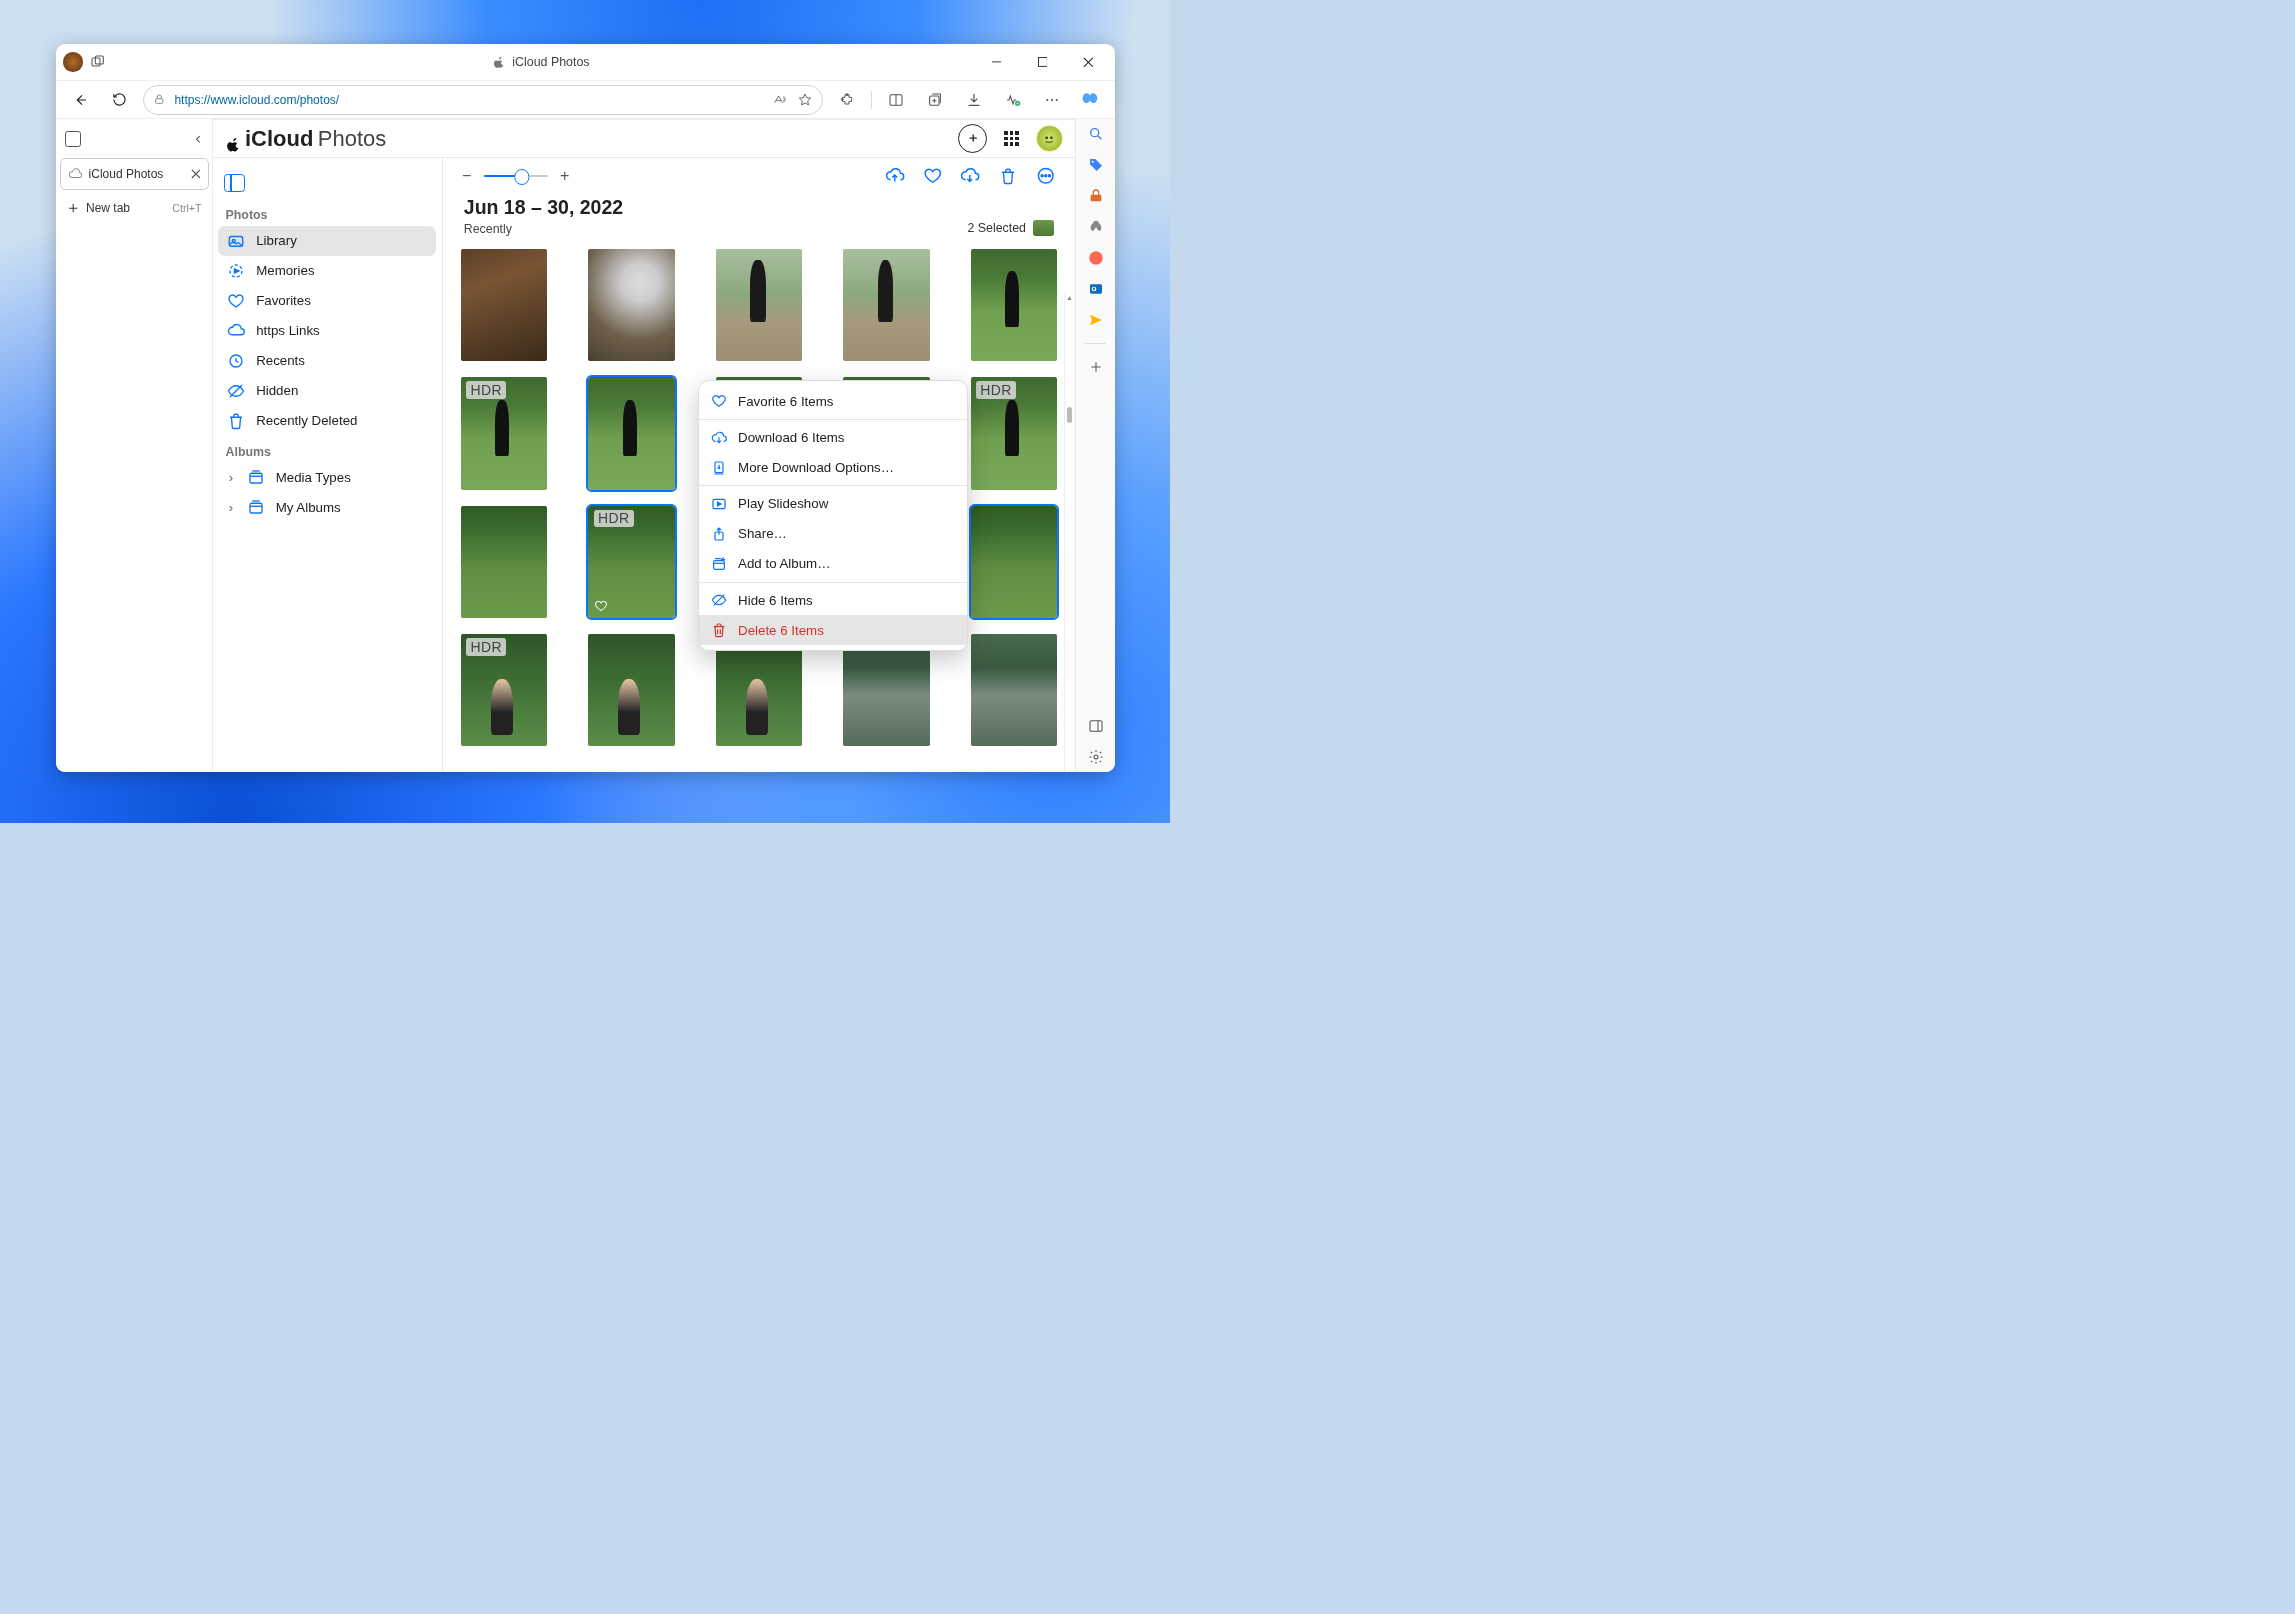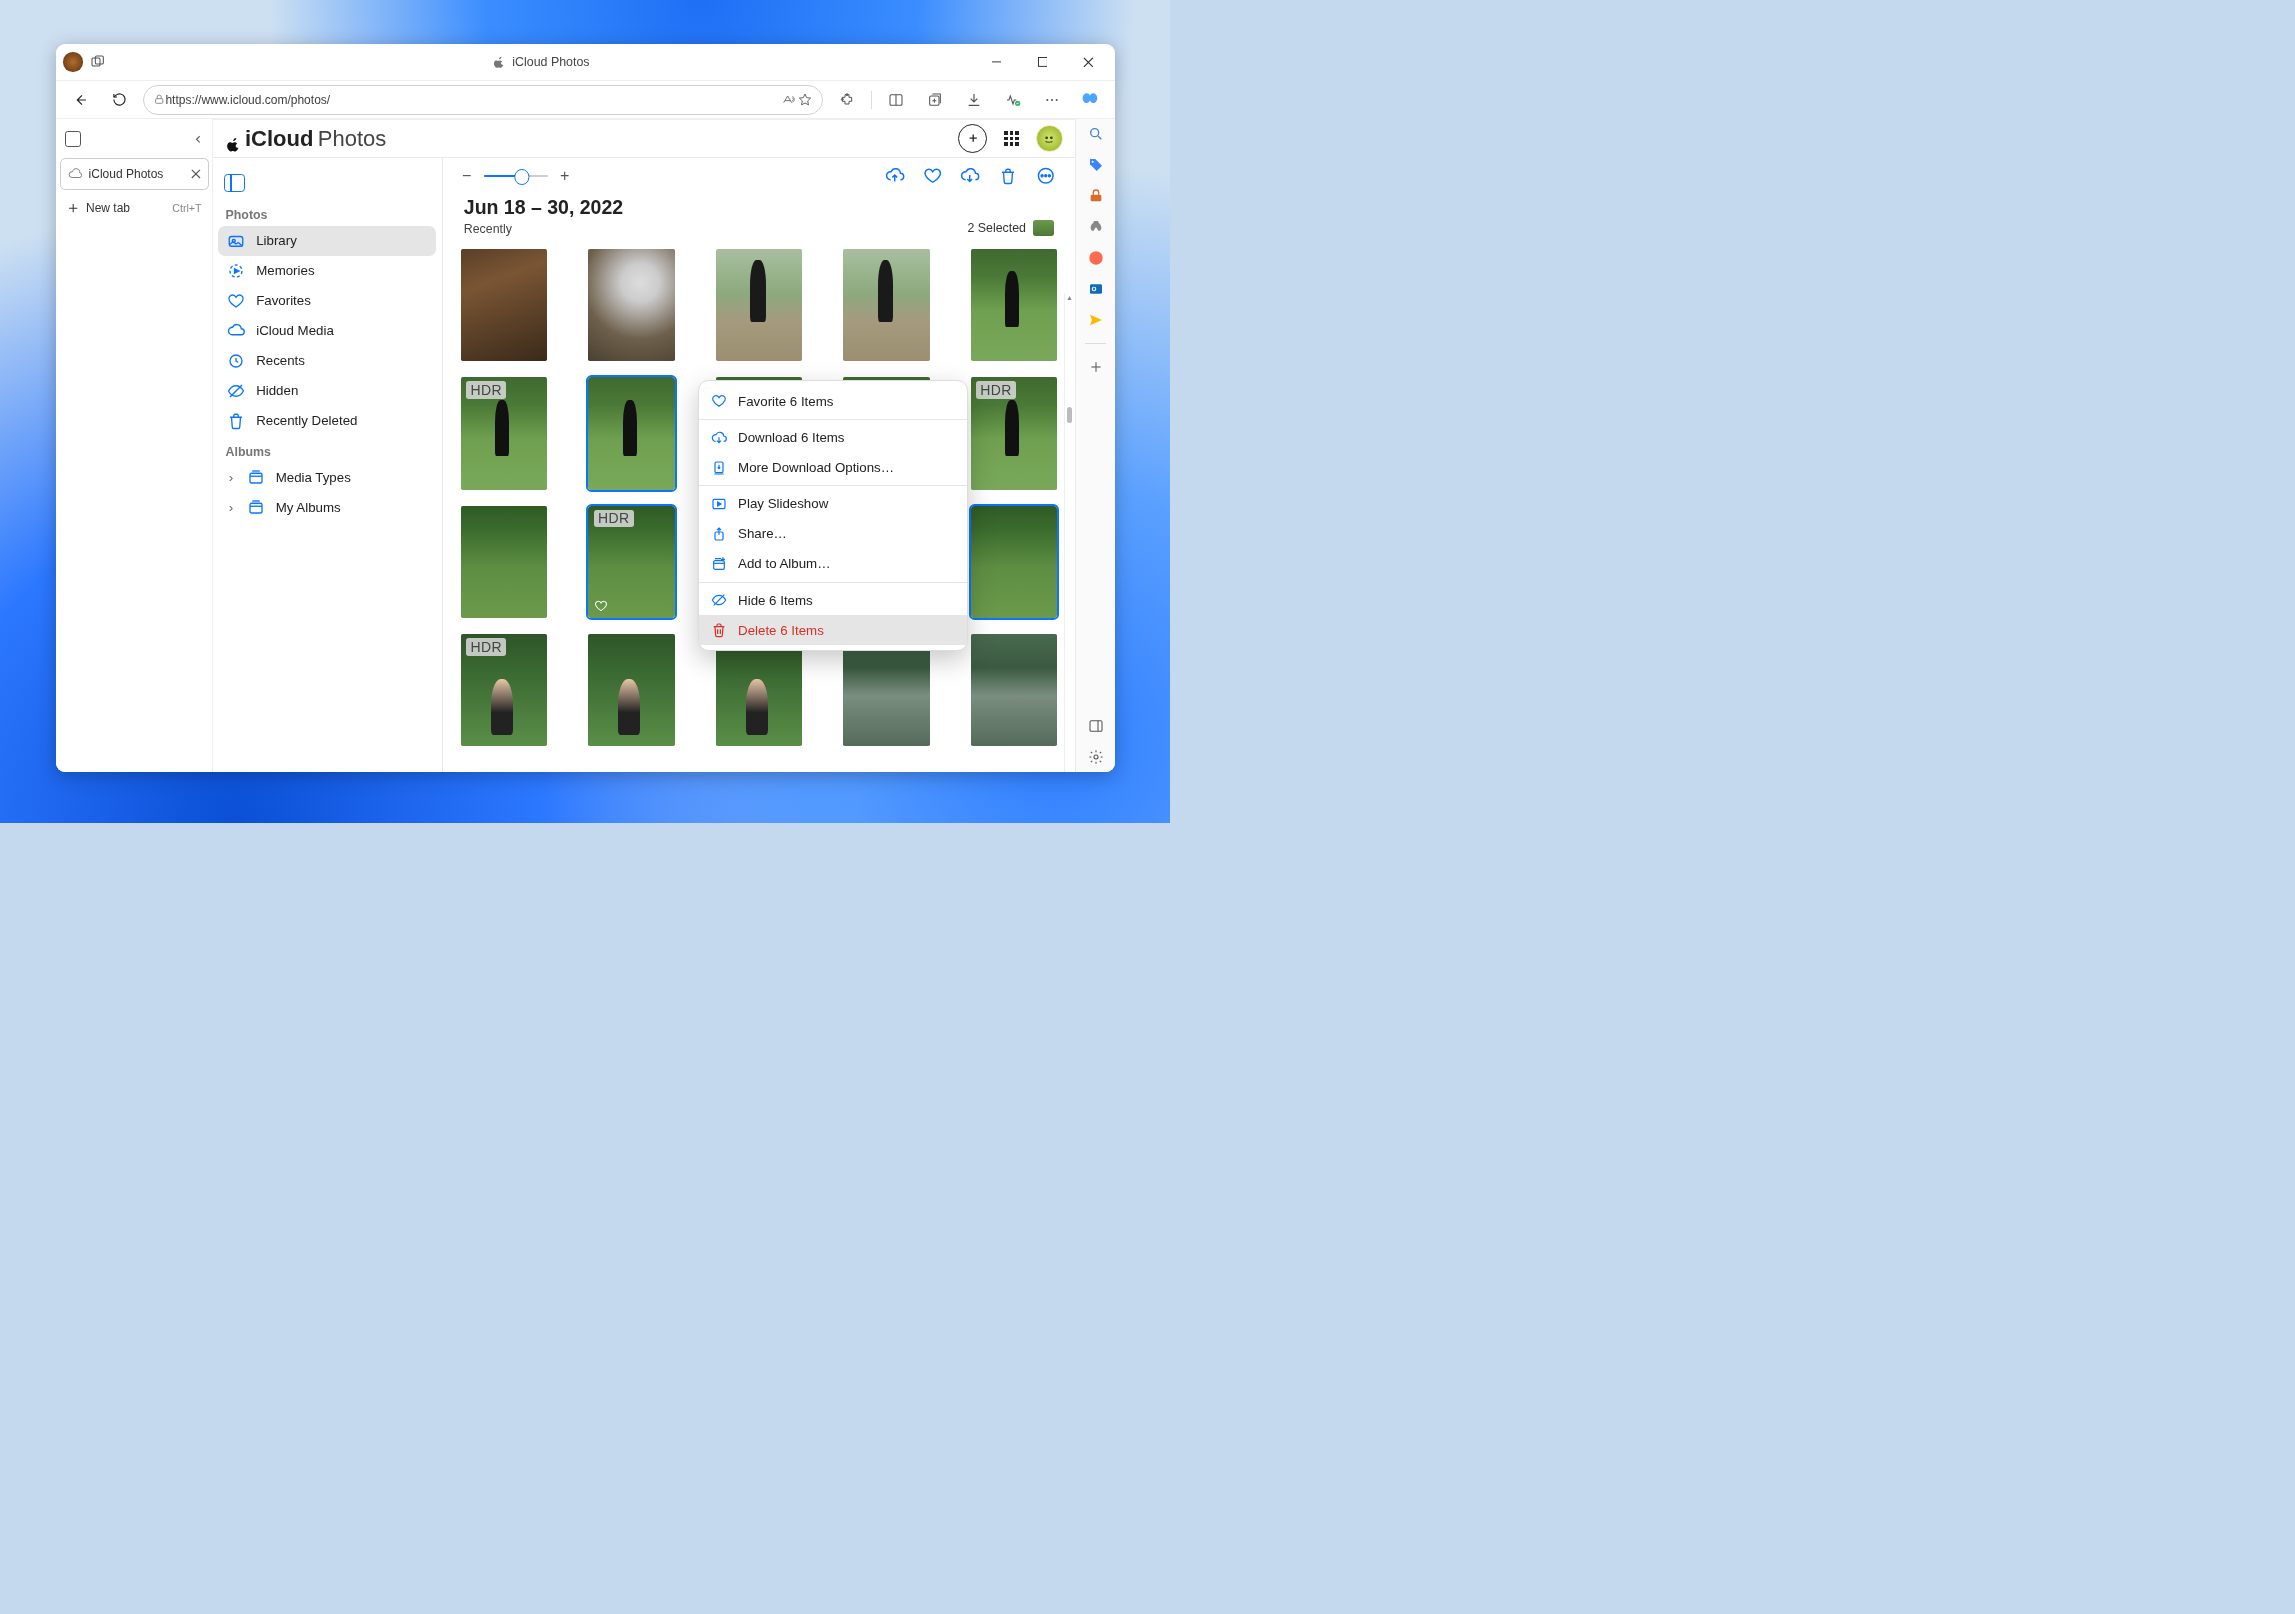--- a/index.html
+++ b/index.html
@@ -9,21 +9,21 @@
 
 
 .titlebar{height:36px;display:flex;align-items:center;border-bottom:0.9px solid #eee;padding:0 7px;gap:7px}
 .titlebar .avatar{width:19.5px;height:19.5px;border-radius:50%;background:radial-gradient(circle,#b36c2b,#5a3012)}
 .titlebar .workspaces-ico{width:16px;height:16px;color:#555;display:flex;align-items:center;justify-content:center}
 .titlebar .center{flex:1;display:flex;align-items:center;justify-content:center;gap:7px;color:#444;font-size:12.4px}
 .titlebar .win-btn{width:39px;height:36px;display:flex;align-items:center;justify-content:center;color:#222}
 
 
 .toolbar{height:37px;display:flex;align-items:center;padding:0 9px;gap:9px;border-bottom:0.9px solid #eee}
-.url-box{flex:1;height:28px;border:0.9px solid #d0d0d0;border-radius:16px;display:flex;align-items:center;padding:0 9px;color:#404040;font-size:12px}
+.url-box{flex:1;height:28px;border:0.9px solid #d0d0d0;border-radius:16px;display:flex;align-items:center;padding:0 9px;gap:9px;color:#0369a1;font-size:12px}
 .icon-btn{width:30px;height:30px;display:flex;align-items:center;justify-content:center;color:#555;border-radius:3.6px}
 .vsep{width:0.9px;height:18px;background:#ddd}
 
 
 .body{flex:1;display:flex;min-height:0}
 .vtabs{width:149px;background:#fff;border-right:0.9px solid #eee;display:flex;flex-direction:column;padding:5.3px 3.6px;gap:3.6px}
 .vtabs .row{display:flex;align-items:center;height:30px;gap:7px;padding:0 7px;border-radius:5.3px;font-size:12px;color:#333}
 .vtabs .row svg{flex-shrink:0}
 .vtabs .tabrow{border:0.9px solid #ccc;justify-content:space-between}
 .vtabs .tabrow .tl{display:flex;align-items:center;gap:7px}
@@ -322,21 +322,21 @@
           <div class="sb-item">
             <svg width="18" height="18" viewBox="0 0 24 24" fill="none" stroke="currentColor" stroke-width="1.8">
                 <path d="M12 20s-7-4.3-9-9c-1.5-3.5 1-7 4.5-7 2 0 3.5 1.3 4.5 3 1-1.7 2.5-3 4.5-3 3.5 0 6 3.5 4.5 7-2 4.7-9 9-9 9z"></path>
               </svg>
             <span>Favorites</span>
           </div>
           <div class="sb-item">
             <svg width="18" height="18" viewBox="0 0 24 24" fill="none" stroke="currentColor" stroke-width="1.8">
                 <path d="M7 17a5 5 0 1 1 .5-9.97A6 6 0 0 1 19 9a4 4 0 0 1 0 8H7z"></path>
               </svg>
-            <span>iCloud Media</span>
+            <span>https Links</span>
           </div>
           <div class="sb-item">
             <svg width="18" height="18" viewBox="0 0 24 24" fill="none" stroke="currentColor" stroke-width="1.8">
                 <circle cx="12" cy="12" r="8"></circle>
                 <path d="M12 8v4l3 2"></path>
               </svg>
             <span>Recents</span>
           </div>
           <div class="sb-item">
             <svg width="18" height="18" viewBox="0 0 24 24" fill="none" stroke="currentColor" stroke-width="1.8">

